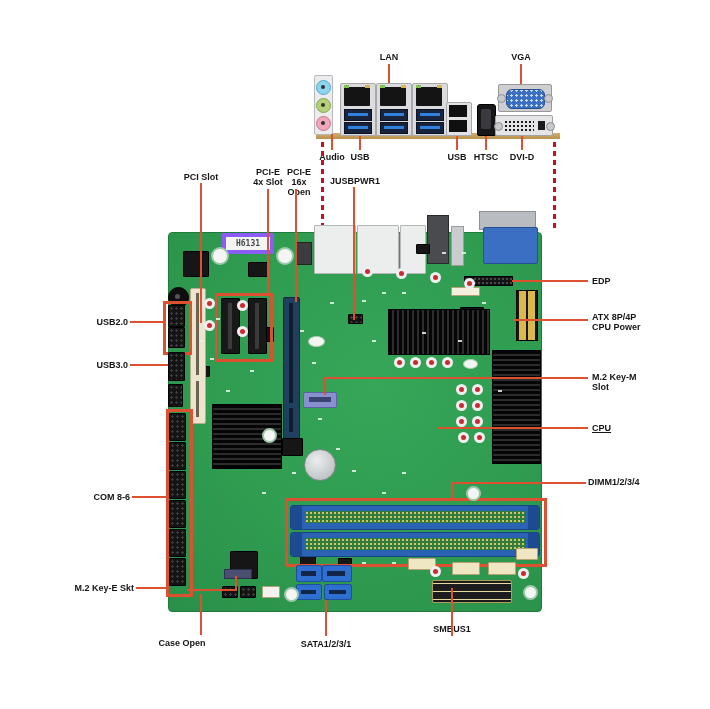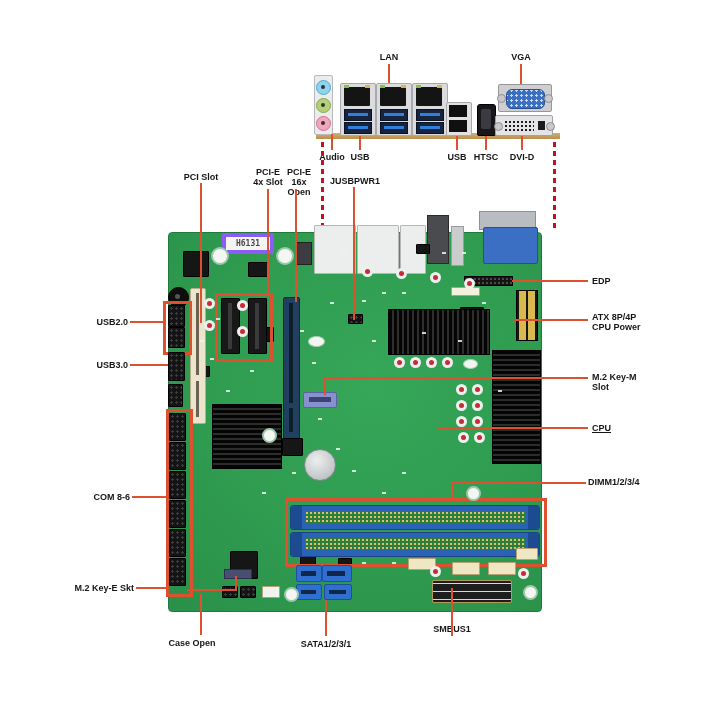--- a/index.html
+++ b/index.html
@@ -333,21 +333,21 @@
       <span>DIMM1/2/3/4</span>
     </div>
   <div class="hline" style="left:512px;top:280px;width:76px;"></div>
   <div class="hline" style="left:513px;top:319px;width:75px;"></div>
   <div class="hline" style="left:324px;top:377px;width:264px;"></div>
   <div class="vline" style="left:324px;top:377px;height:18px;"></div>
   <div class="hline" style="left:437px;top:427px;width:151px;"></div>
   <div class="hline" style="left:451px;top:482px;width:135px;"></div>
   <div class="vline" style="left:451px;top:482px;height:17px;"></div>
 
-  <div class="lbl tc" style="left:168px;top:638px;width:48px;">
+  <div class="lbl tc" style="left:158px;top:638px;width:48px;">
       <span>Case Open</span>
     </div>
   <div class="lbl tc" style="left:298px;top:639px;width:56px;">
       <span>SATA1/2/3/1</span>
     </div>
   <div class="lbl tc" style="left:429px;top:614px;width:46px;margin-top:10px;">
       <span>SMBUS1</span>
     </div>
   <div class="vline" style="left:200px;top:594px;height:41px;"></div>
   <div class="vline" style="left:325px;top:600px;height:36px;"></div>

